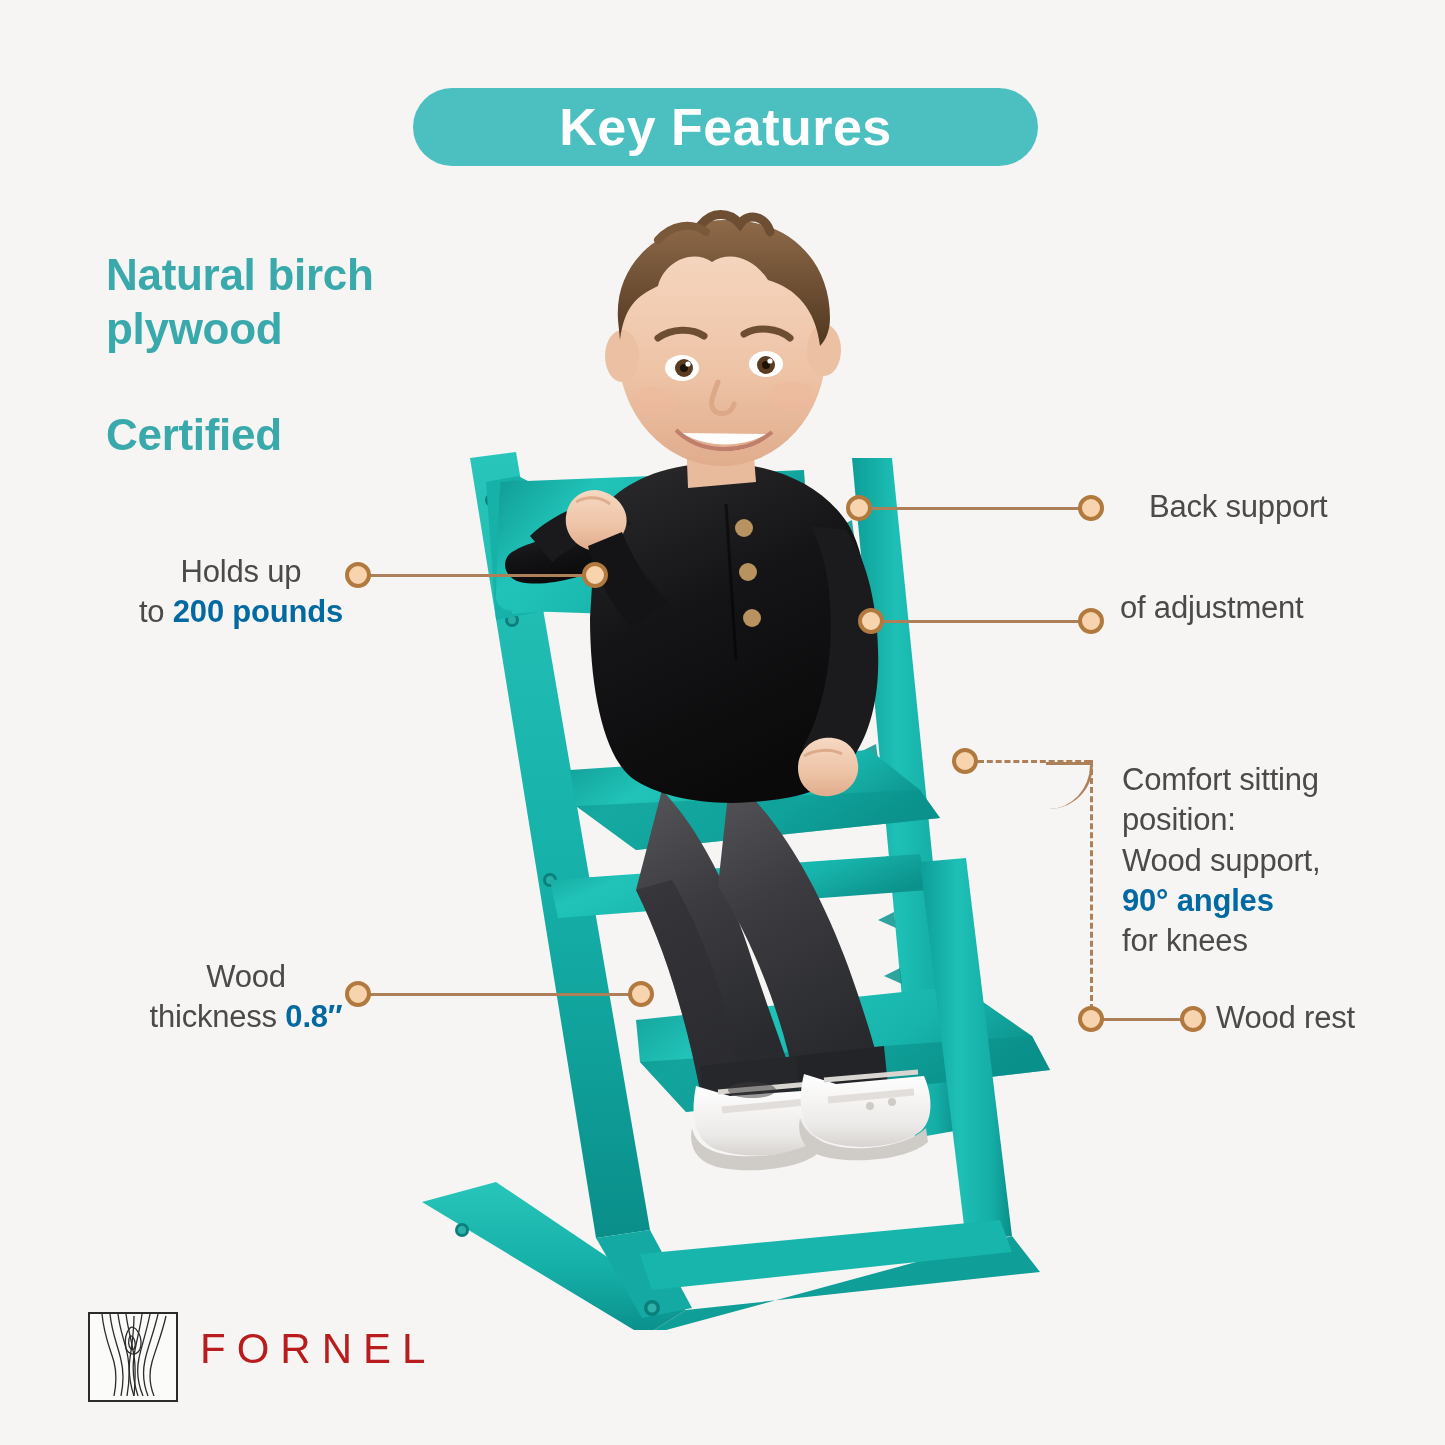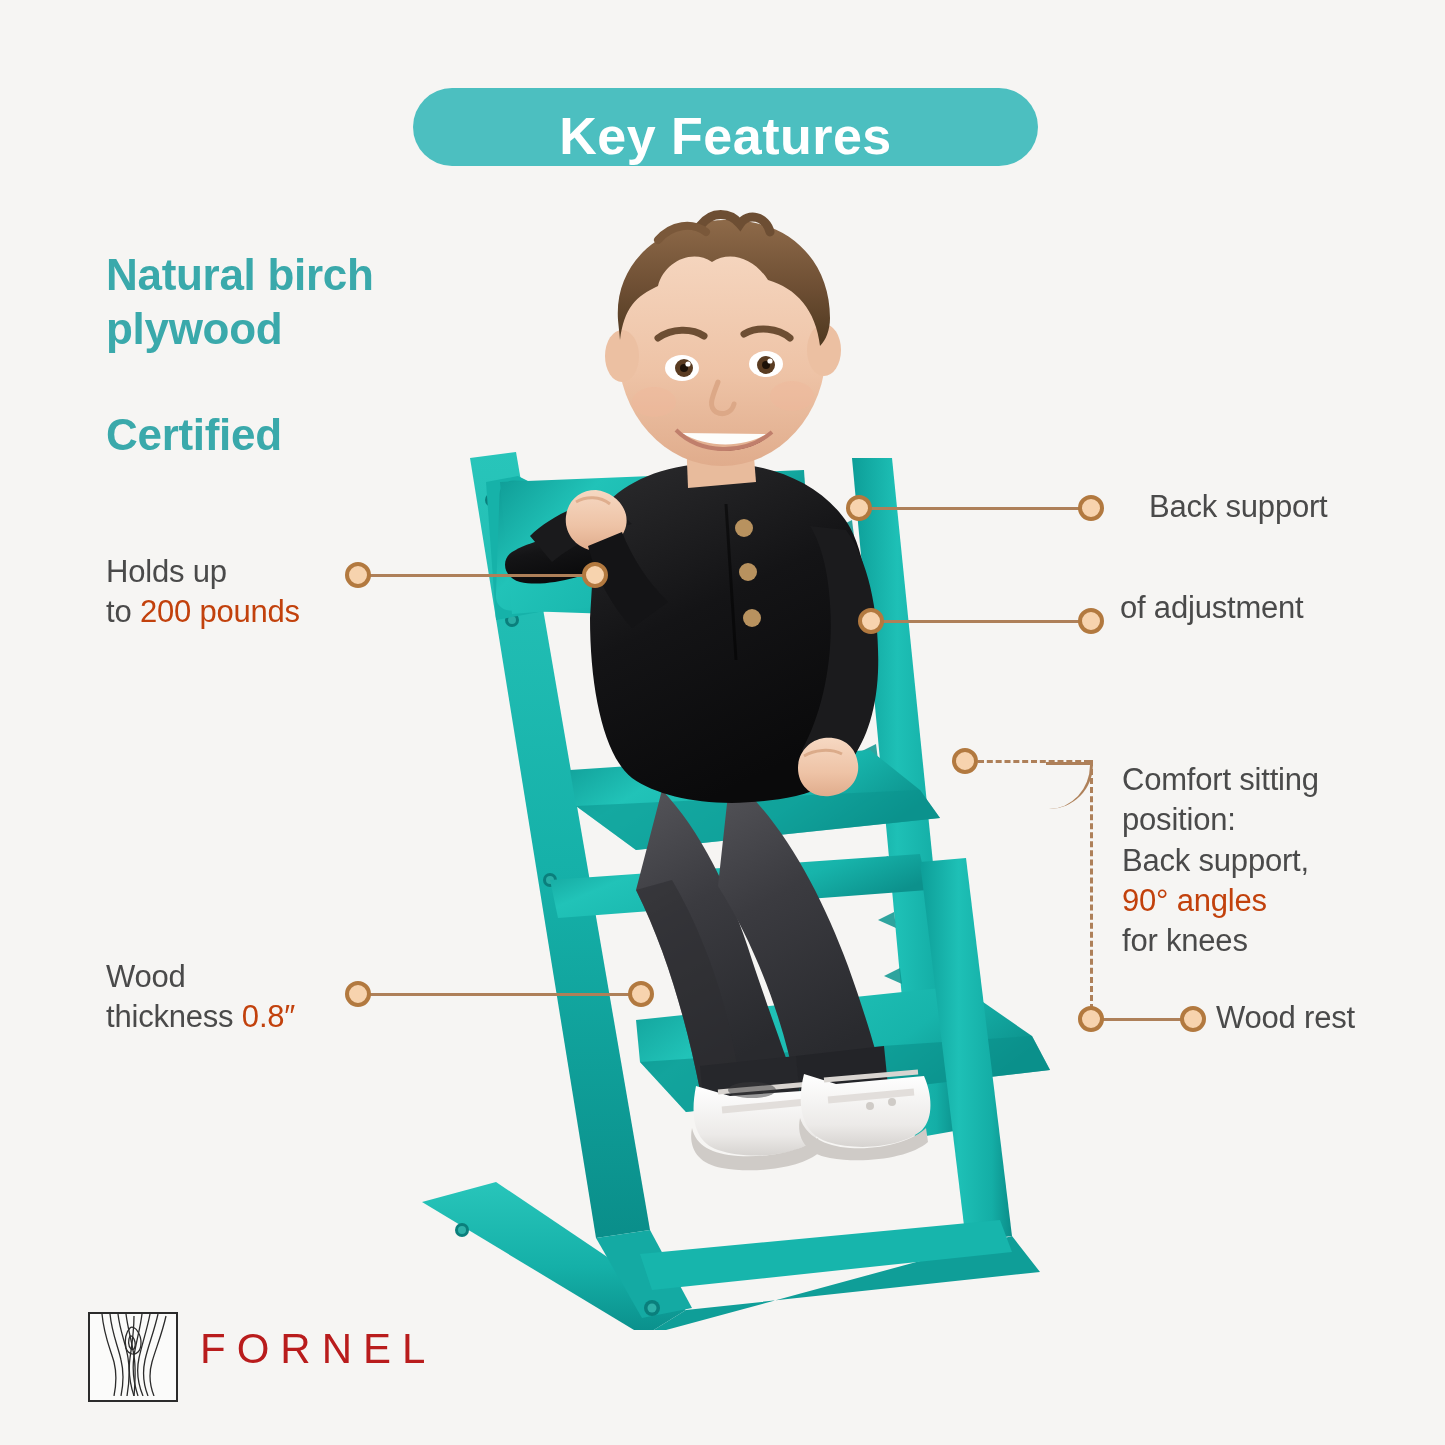--- a/index.html
+++ b/index.html
@@ -9,39 +9,39 @@
     font-family:"Liberation Sans",sans-serif;
     overflow:hidden;
     position:relative;
   }
   #stage{position:absolute;inset:0;width:1445px;height:1445px;}
 
   
   .title-pill{
     position:absolute;left:413px;top:88px;width:625px;height:78px;
     background:#4cbfc0;border-radius:39px;
-    display:flex;align-items:flex-end;justify-content:center;
+    display:flex;align-items:center;justify-content:center;
   }
   .title-pill span{
     color:#ffffff;font-size:52px;font-weight:bold;letter-spacing:0.5px;
     font-family:"Liberation Sans",sans-serif;
   }
 
   
   .tealhead{
     position:absolute;color:#3aa9ab;font-weight:bold;
     font-size:44px;line-height:1.22;letter-spacing:-0.3px;
   }
   .callout{
     position:absolute;color:#4a4a4a;font-size:31px;line-height:1.3;
     letter-spacing:-0.2px;
   }
-  .callout b{color:#c2410c;font-weight:normal;}
+  .callout b{color:#0369a1;font-weight:bold;}
   .callout.r{text-align:left;}
-  .callout.l{text-align:left;}
+  .callout.l{text-align:center;}
 
   
   .line{position:absolute;height:3px;background:#ae8059;}
   .dot{
     position:absolute;width:26px;height:26px;border-radius:50%;
     background:#f7d3ae;border:4px solid #b2793f;box-sizing:border-box;
   }
 
   .dash-h{
     position:absolute;height:0;border-top:3px dashed #ae8059;
@@ -324,21 +324,21 @@
   </div>
 
   <div class="dot" style="left:952px;top:748px;"></div>
   <div class="dash-h" style="left:978px;top:760px;width:112px;"></div>
   <div class="dash-v" style="left:1090px;top:760px;height:250px;"></div>
   <div class="angle-arc" style="left:1046px;top:762px;width:44px;height:44px;border-left:none;border-bottom:none;border-top:3px solid #ae8059;border-right:3px solid #ae8059;border-radius:0 0 44px 0;"></div>
 
   <div class="callout r" style="left:1122px;top:760px;width:310px;">
     <div>Comfort sitting</div>
     <div>position:</div>
-    <div>Back support,</div>
+    <div>Wood support,</div>
     <div><b>90° angles</b></div>
     <div>for knees</div>
   </div>
 
   <div class="line" style="left:1091px;top:1018px;width:98px;"></div>
   <div class="dot" style="left:1078px;top:1006px;"></div>
   <div class="dot" style="left:1180px;top:1006px;"></div>
   <div class="callout r" style="left:1216px;top:998px;width:220px;">
     <div>Wood rest</div>
   </div>

